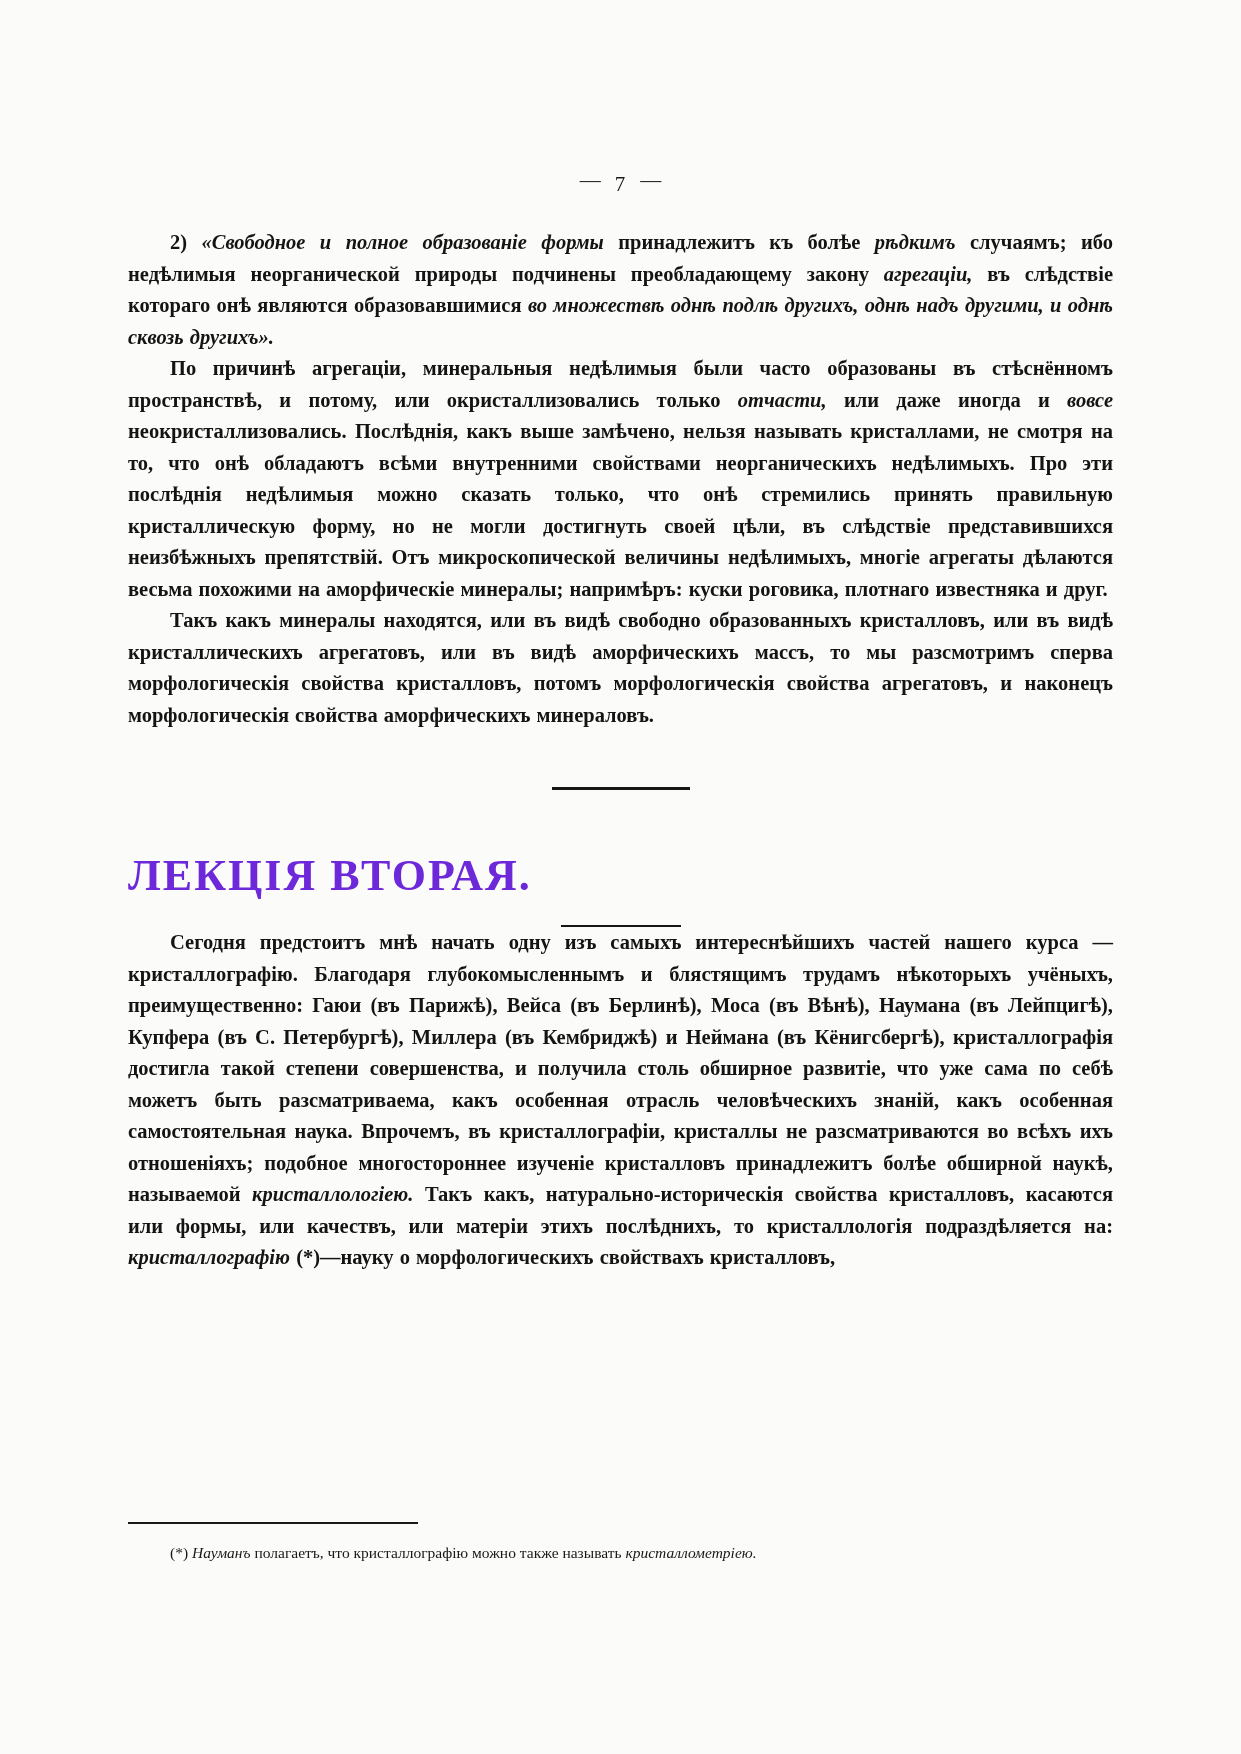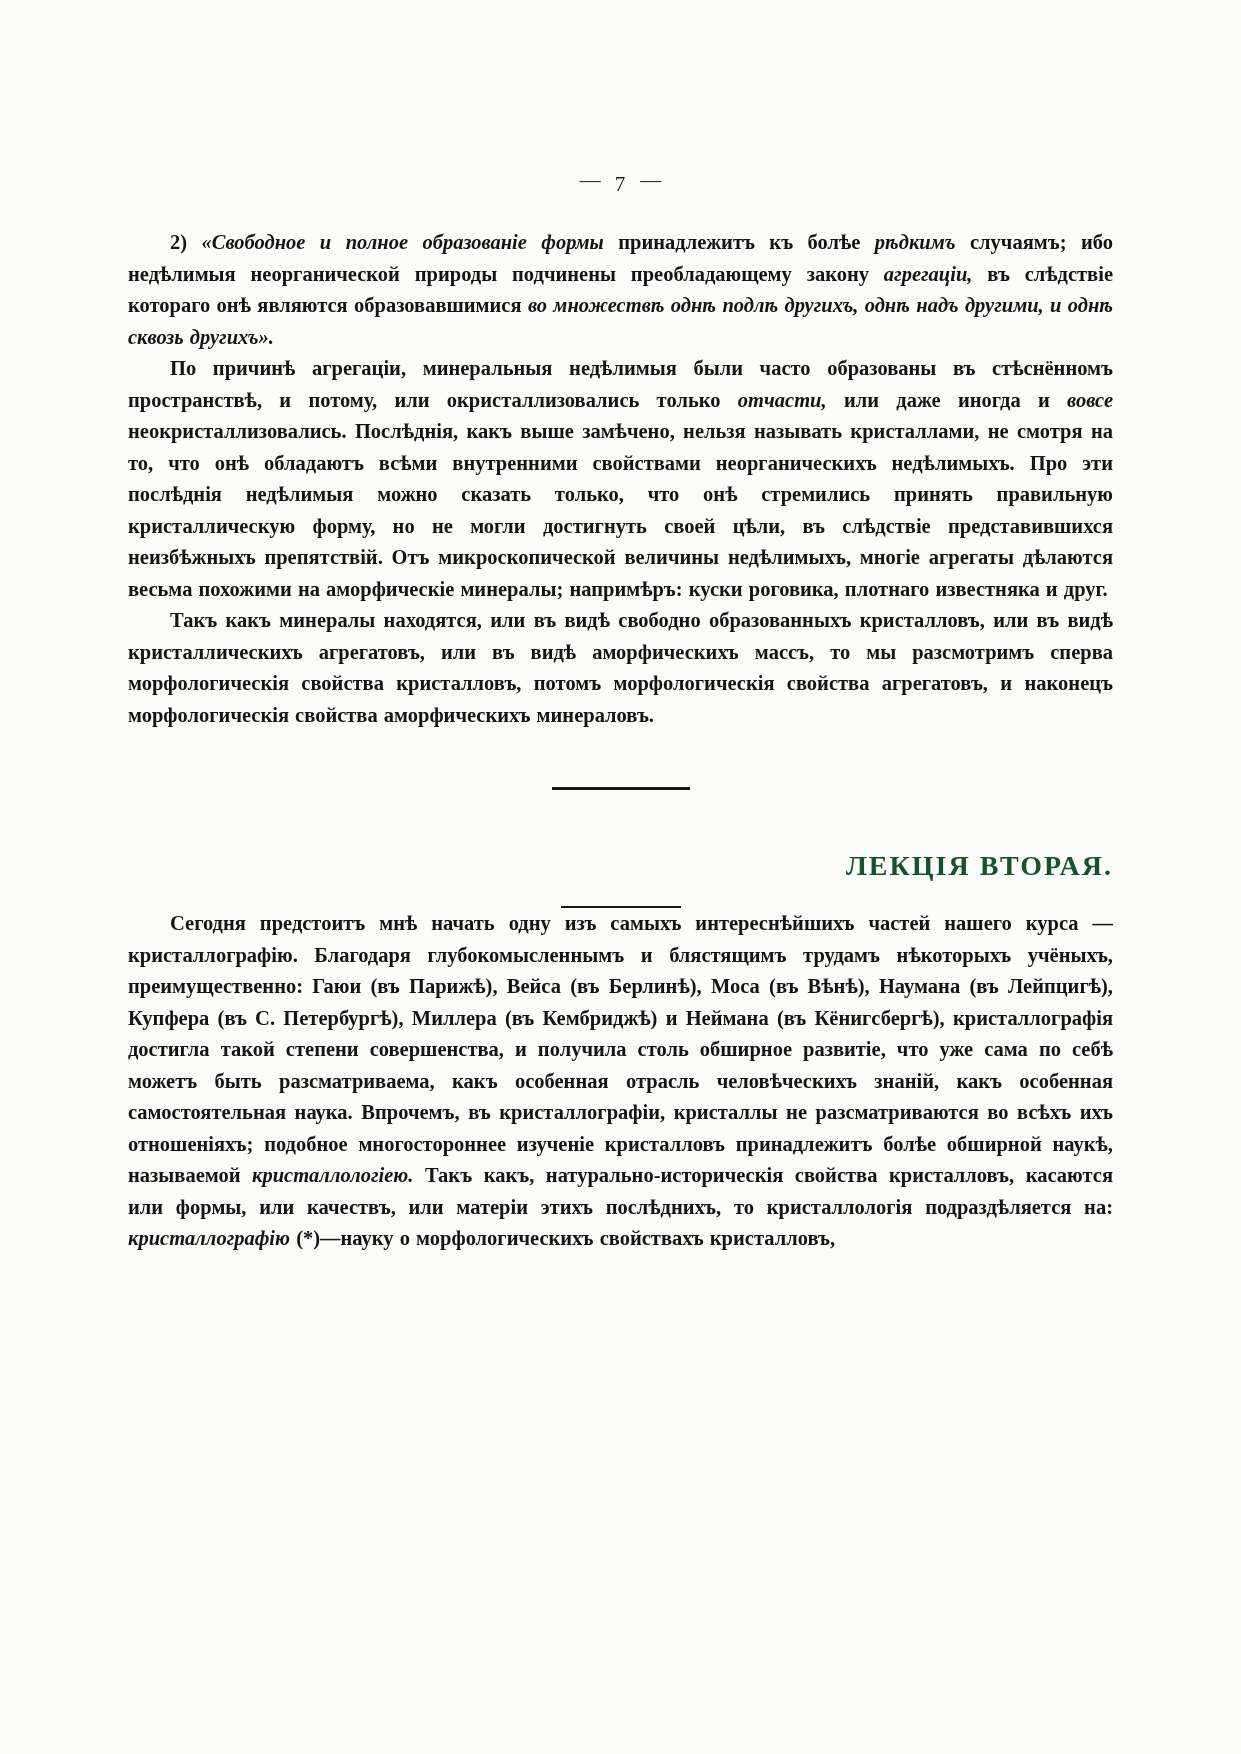--- a/index.html
+++ b/index.html
@@ -66,27 +66,27 @@
     height: 3px;
     background: #161616;
     margin: 56px auto 0 auto;
   }
   .rule.short {
     width: 120px;
     height: 2px;
     margin-top: 24px;
   }
   h1.lecture {
-    text-align: right;
+    text-align: left;
     font-family: "Liberation Serif", "DejaVu Serif", serif;
     font-weight: bold;
-    font-size: 28px;
+    font-size: 44px;
     letter-spacing: 2px;
     margin: 60px 0 0 0;
-    color: #14532d;
+    color: #6d28d9;
   }
   .after-heading {
     margin-top: 46px;
   }
   .footnote-wrap {
     position: absolute;
     left: 128px;
     top: 1522px;
     width: 985px;
   }
@@ -125,14 +125,18 @@
     <div class="rule"></div>
 
     <h1 class="lecture">ЛЕКЦІЯ ВТОРАЯ.</h1>
 
     <div class="rule short"></div>
 
     <p class="body indent after-heading"><span>Сегодня предстоитъ мнѣ начать одну изъ самыхъ интереснѣйшихъ частей нашего курса — кристаллографію. Благодаря глубокомысленнымъ и блястящимъ трудамъ нѣкоторыхъ учёныхъ, преимущественно: Гаюи (въ Парижѣ), Вейса (въ Берлинѣ), Моса (въ Вѣнѣ), Наумана (въ Лейпцигѣ), Купфера (въ С. Петербургѣ), Миллера (въ Кембриджѣ) и Неймана (въ Кёнигсбергѣ), кристаллографія достигла такой степени совершенства, и получила столь обширное развитіе, что уже сама по себѣ можетъ быть разсматриваема, какъ особенная отрасль человѣческихъ знаній, какъ особенная самостоятельная наука. Впрочемъ, въ кристаллографіи, кристаллы не разсматриваются во всѣхъ ихъ отношеніяхъ; подобное многостороннее изученіе кристалловъ принадлежитъ болѣе обширной наукѣ, называемой </span><span class="ital">кристаллологіею.</span><span> Такъ какъ, натурально-историческія свойства кристалловъ, касаются или формы, или качествъ, или матеріи этихъ послѣднихъ, то кристаллологія подраздѣляется на: </span><span class="ital">кристаллографію</span><span> (*)—науку о морфологическихъ свойствахъ кристалловъ,</span></p>
 
   </div>
 
+  <div class="footnote-wrap">
+    <div class="footnote-rule"></div>
+    <p class="footnote"><span class="mark">(*) </span><span><span class="ital">Науманъ</span><span> полагаетъ, что кристаллографію можно также называть </span><span class="ital">кристаллометріею.</span></span></p>
+  </div>
 
 </div>
 
 </body></html>

